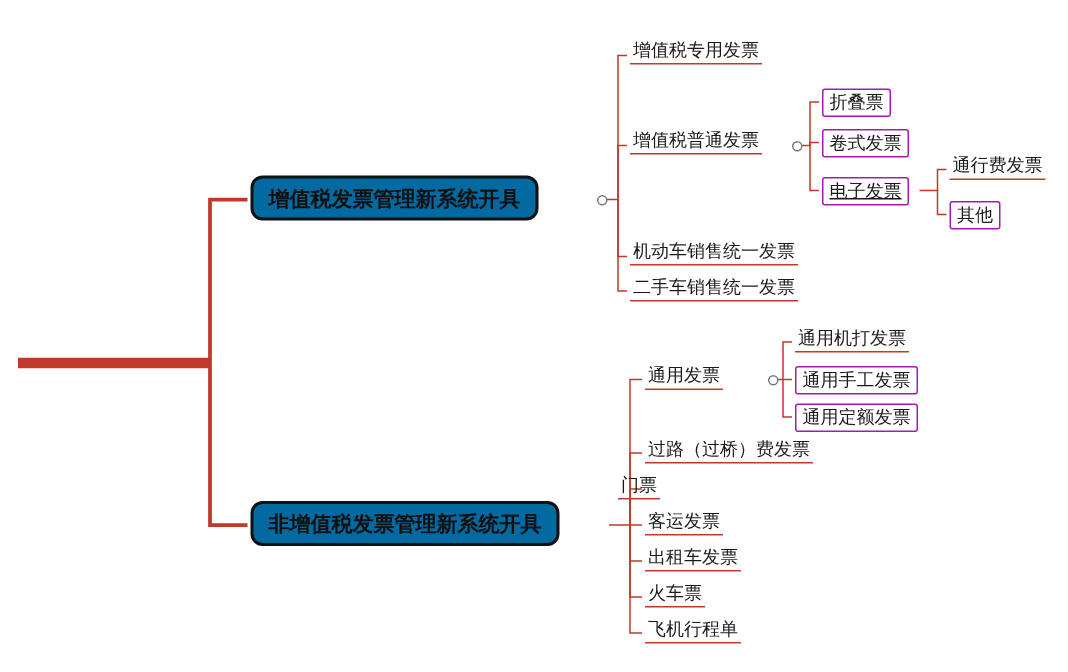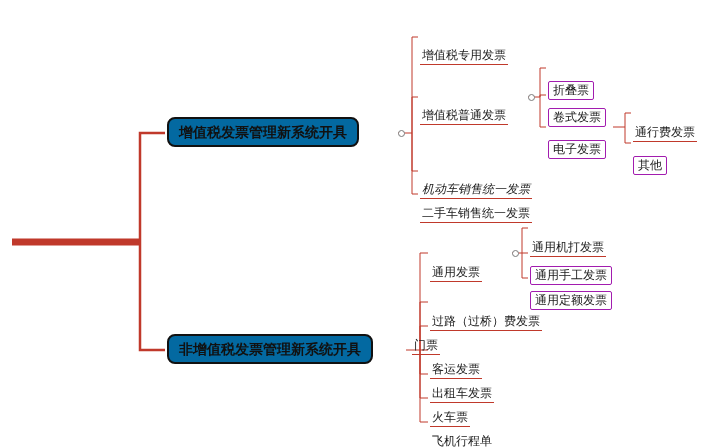--- a/index.html
+++ b/index.html
@@ -46,21 +46,20 @@
     padding: 6px 10px;
     line-height: 1;
   }
   
   .leaf {
     font-size: 12px;
     color: #1a1a1a;
     border-bottom: 1px solid #c0392b;
     padding: 0 2px 2px 2px;
     line-height: 1.1;
-    margin-top: 22px;
   }
   .leaf.boxed {
     border: 1px solid #a21caf;
     border-radius: 2px;
     padding: 2px 4px;
   }
   .dot {
     position: absolute;
     width: 7px;
     height: 7px;
@@ -109,26 +108,26 @@
 
 
   <div class="node box1" style="left:167px; top:117px;">增值税发票管理新系统开具</div>
   <div class="dot" style="left:398px; top:130px;"></div>
 
   <div class="node leaf" style="left:420px; top:27px;">增值税专用发票</div>
 
   <div class="node leaf" style="left:420px; top:87px;">增值税普通发票</div>
   <div class="dot" style="left:528px; top:94px;"></div>
 
-  <div class="node leaf" style="left:420px; top:161px;font-style:italic;">机动车销售统一发票</div>
+  <div class="node leaf" style="left:420px; top:161px;">机动车销售统一发票</div>
   <div class="node leaf" style="left:420px; top:185px;">二手车销售统一发票</div>
 
   <div class="node leaf boxed" style="left:548px; top:59px;">折叠票</div>
   <div class="node leaf boxed" style="left:548px; top:86px;">卷式发票</div>
-  <div class="node leaf boxed" style="left:548px; top:118px;">电子发票</div>
+  <div class="node leaf boxed" style="left:548px; top:118px;text-decoration:underline;">电子发票</div>
 
   <div class="node leaf" style="left:633px; top:104px;">通行费发票</div>
   <div class="node leaf boxed" style="left:633px; top:134px;">其他</div>
 
   <div class="node box1" style="left:167px; top:334px;">非增值税发票管理新系统开具</div>
 
   <div class="node leaf" style="left:430px; top:244px;">通用发票</div>
   <div class="dot" style="left:512px; top:250px;"></div>
 
   <div class="node leaf" style="left:430px; top:293px;">过路（过桥）费发票</div>

